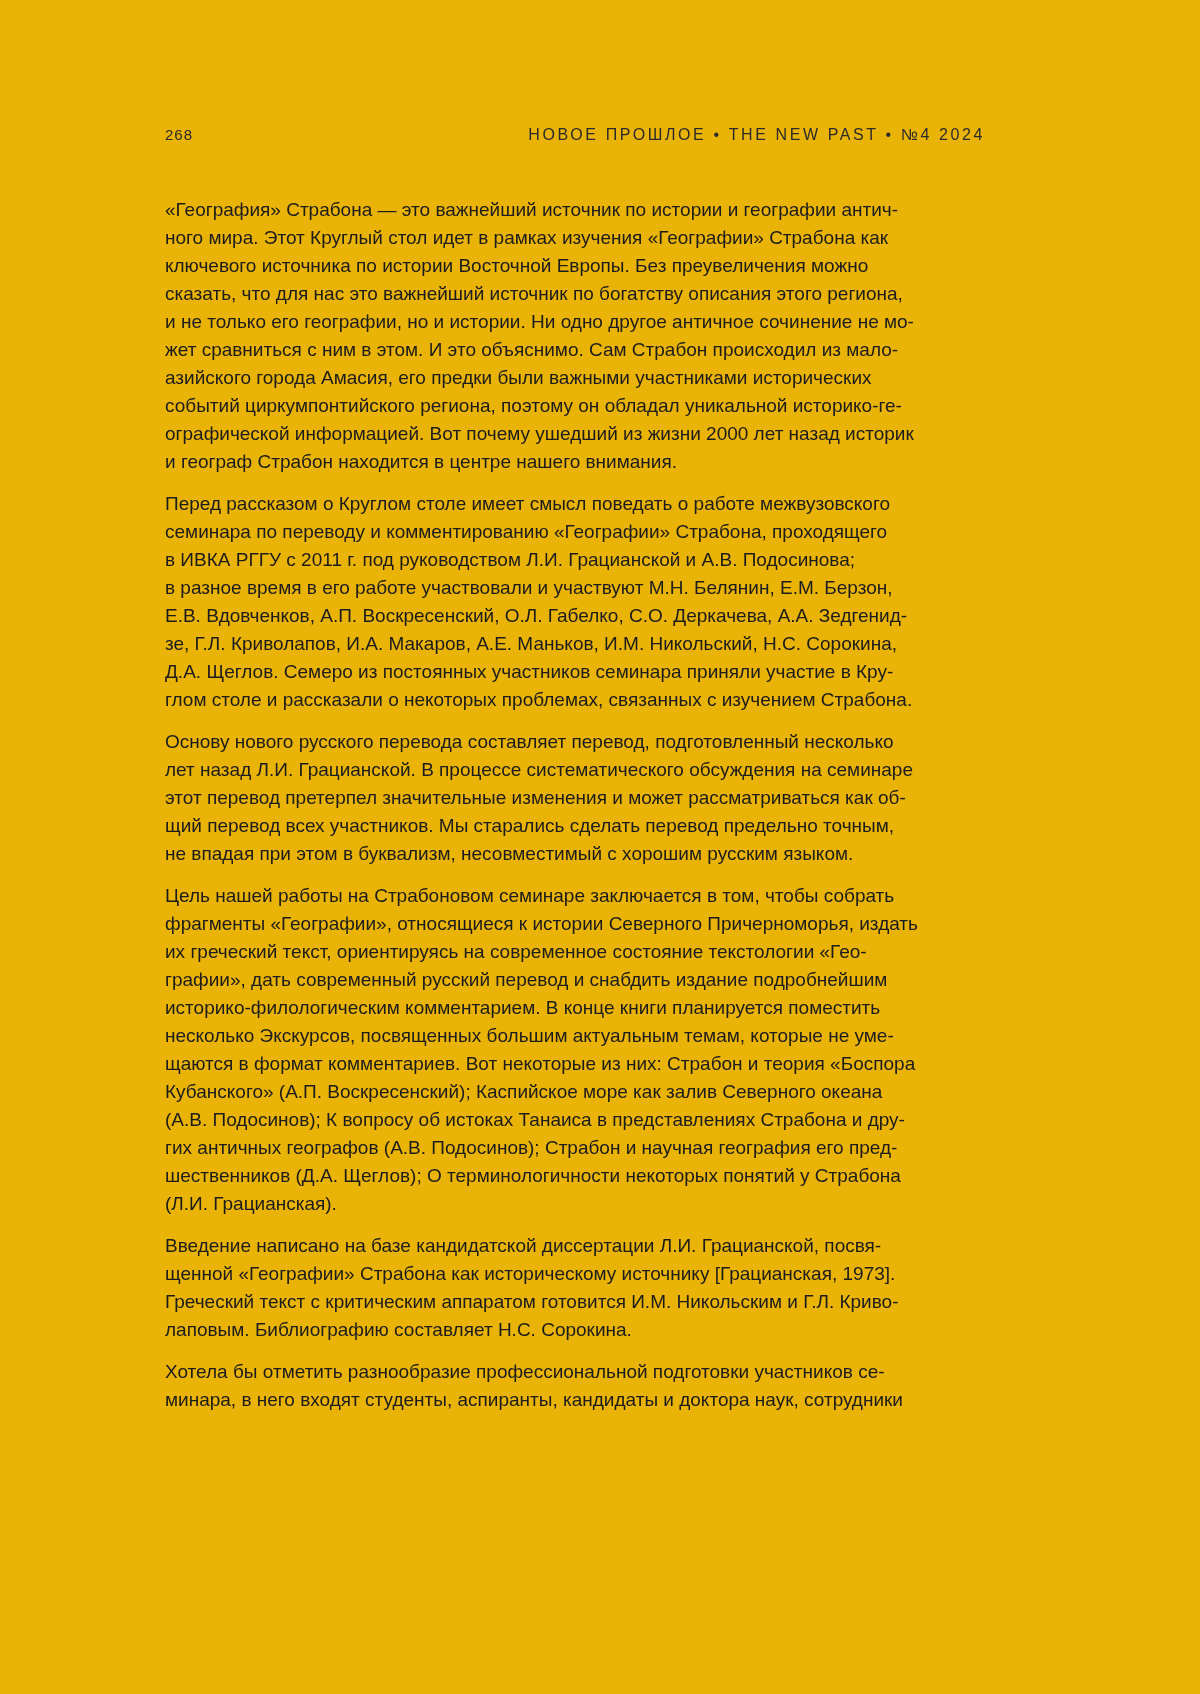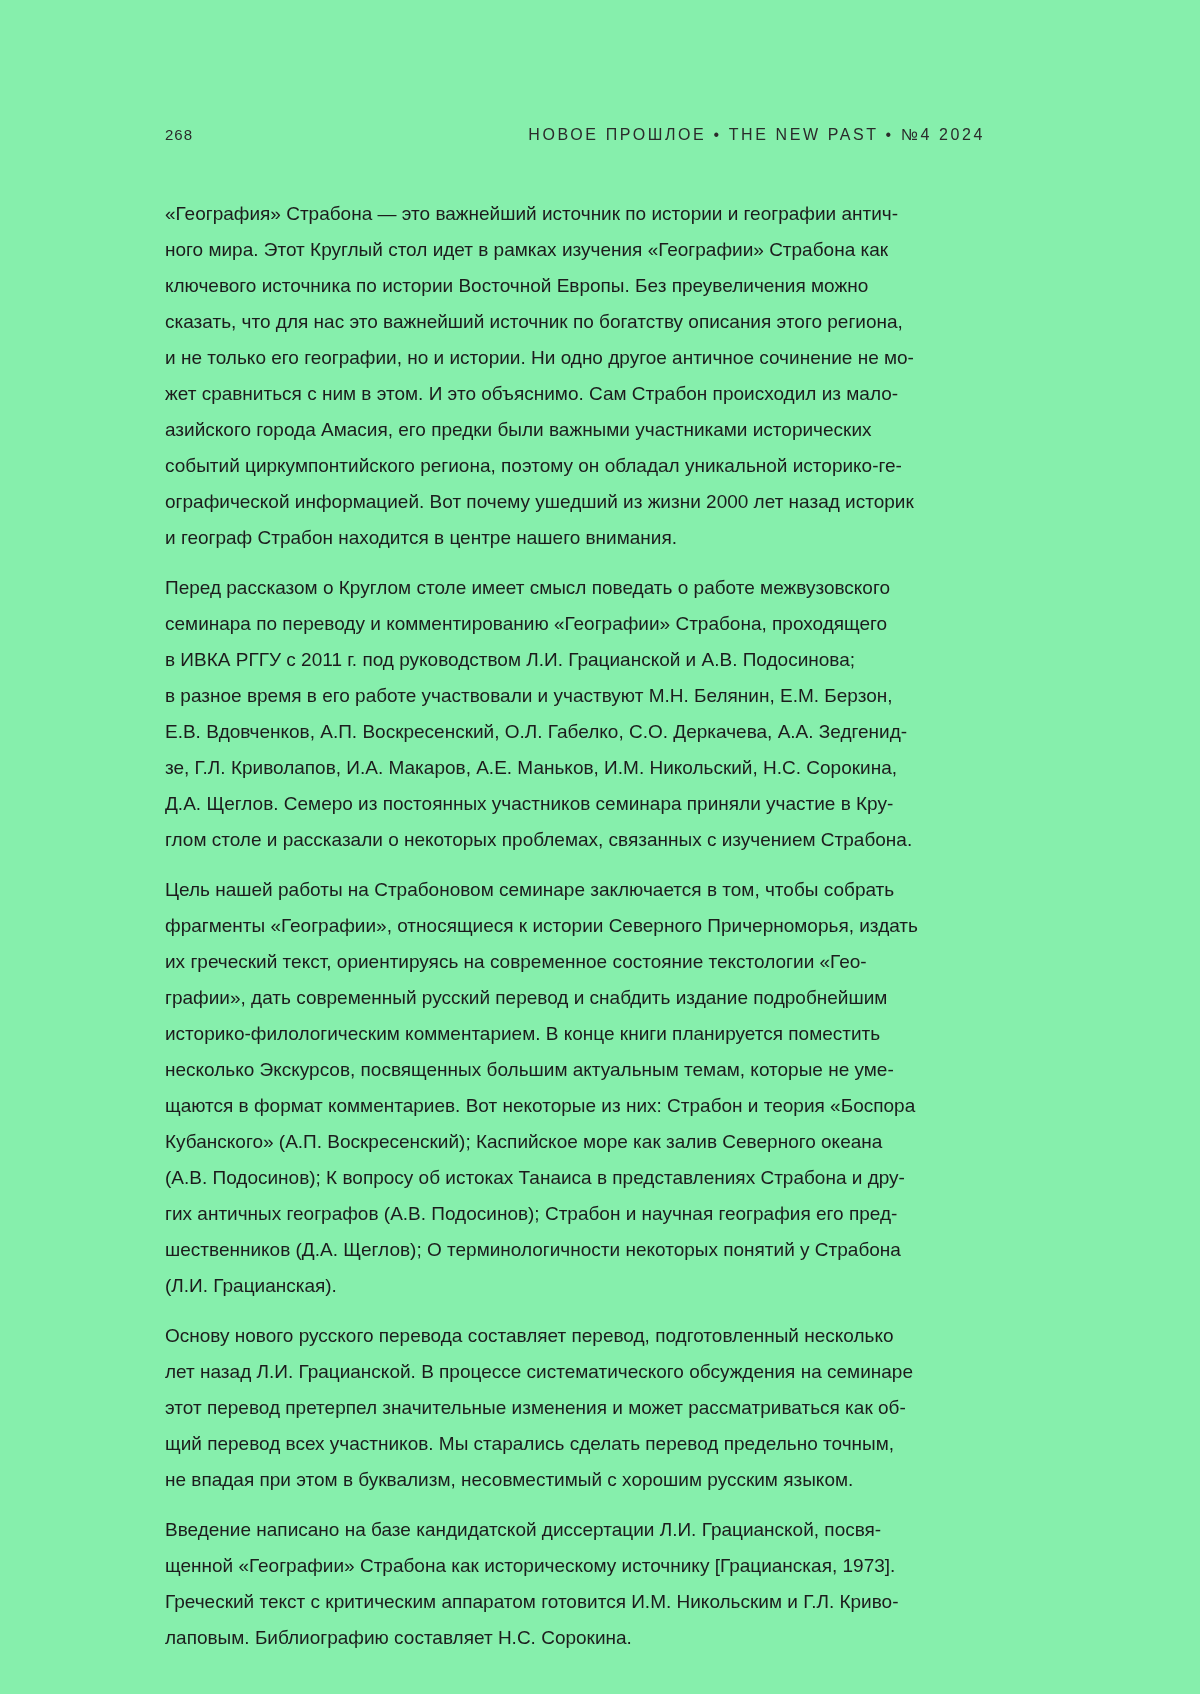--- a/index.html
+++ b/index.html
@@ -5,21 +5,21 @@
   * { margin: 0; padding: 0; box-sizing: border-box; }
   html, body {
     width: 1200px;
     background: #ffffff;
     font-family: "Liberation Sans", "DejaVu Sans", sans-serif;
   }
   .page {
     position: relative;
     width: 1200px;
     height: 1694px;
-    background: #86efac;
+    background: #eab308;
     overflow: hidden;
   }
   .page-header {
     position: absolute;
     top: 126px;
     left: 165px;
     right: 215px;
     display: flex;
     justify-content: space-between;
     align-items: baseline;
@@ -37,21 +37,21 @@
   }
   .article-body {
     position: absolute;
     top: 196px;
     left: 165px;
     right: 210px;
     color: #1c1c1c;
   }
   .article-body p {
     font-size: 19px;
-    line-height: 36px;
+    line-height: 28px;
     white-space: pre-line;
     margin: 0 0 14px 0;
     text-align: left;
     color: #1c1c1c;
   }
 </style>
 </head>
 <body>
 
 <div class="page">
@@ -73,36 +73,38 @@
 ографической информацией. Вот почему ушедший из жизни 2000 лет назад историк
 и географ Страбон находится в центре нашего внимания.</p>
     <p>Перед рассказом о Круглом столе имеет смысл поведать о работе межвузовского
 семинара по переводу и комментированию «Географии» Страбона, проходящего
 в ИВКА РГГУ с 2011 г. под руководством Л.И. Грацианской и А.В. Подосинова;
 в разное время в его работе участвовали и участвуют М.Н. Белянин, Е.М. Берзон,
 Е.В. Вдовченков, А.П. Воскресенский, О.Л. Габелко, С.О. Деркачева, А.А. Зедгенид-
 зе, Г.Л. Криволапов, И.А. Макаров, А.Е. Маньков, И.М. Никольский, Н.С. Сорокина,
 Д.А. Щеглов. Семеро из постоянных участников семинара приняли участие в Кру-
 глом столе и рассказали о некоторых проблемах, связанных с изучением Страбона.</p>
+    <p>Основу нового русского перевода составляет перевод, подготовленный несколько
+лет назад Л.И. Грацианской. В процессе систематического обсуждения на семинаре
+этот перевод претерпел значительные изменения и может рассматриваться как об-
+щий перевод всех участников. Мы старались сделать перевод предельно точным,
+не впадая при этом в буквализм, несовместимый с хорошим русским языком.</p>
     <p>Цель нашей работы на Страбоновом семинаре заключается в том, чтобы собрать
 фрагменты «Географии», относящиеся к истории Северного Причерноморья, издать
 их греческий текст, ориентируясь на современное состояние текстологии «Гео-
 графии», дать современный русский перевод и снабдить издание подробнейшим
 историко-филологическим комментарием. В конце книги планируется поместить
 несколько Экскурсов, посвященных большим актуальным темам, которые не уме-
 щаются в формат комментариев. Вот некоторые из них: Страбон и теория «Боспора
 Кубанского» (А.П. Воскресенский); Каспийское море как залив Северного океана
 (А.В. Подосинов); К вопросу об истоках Танаиса в представлениях Страбона и дру-
 гих античных географов (А.В. Подосинов); Страбон и научная география его пред-
 шественников (Д.А. Щеглов); О терминологичности некоторых понятий у Страбона
 (Л.И. Грацианская).</p>
-    <p>Основу нового русского перевода составляет перевод, подготовленный несколько
-лет назад Л.И. Грацианской. В процессе систематического обсуждения на семинаре
-этот перевод претерпел значительные изменения и может рассматриваться как об-
-щий перевод всех участников. Мы старались сделать перевод предельно точным,
-не впадая при этом в буквализм, несовместимый с хорошим русским языком.</p>
     <p>Введение написано на базе кандидатской диссертации Л.И. Грацианской, посвя-
 щенной «Географии» Страбона как историческому источнику [Грацианская, 1973].
 Греческий текст с критическим аппаратом готовится И.М. Никольским и Г.Л. Криво-
 лаповым. Библиографию составляет Н.С. Сорокина.</p>
+    <p>Хотела бы отметить разнообразие профессиональной подготовки участников се-
+минара, в него входят студенты, аспиранты, кандидаты и доктора наук, сотрудники</p>
   </main>
 
 </div>
 
 </body></html>

